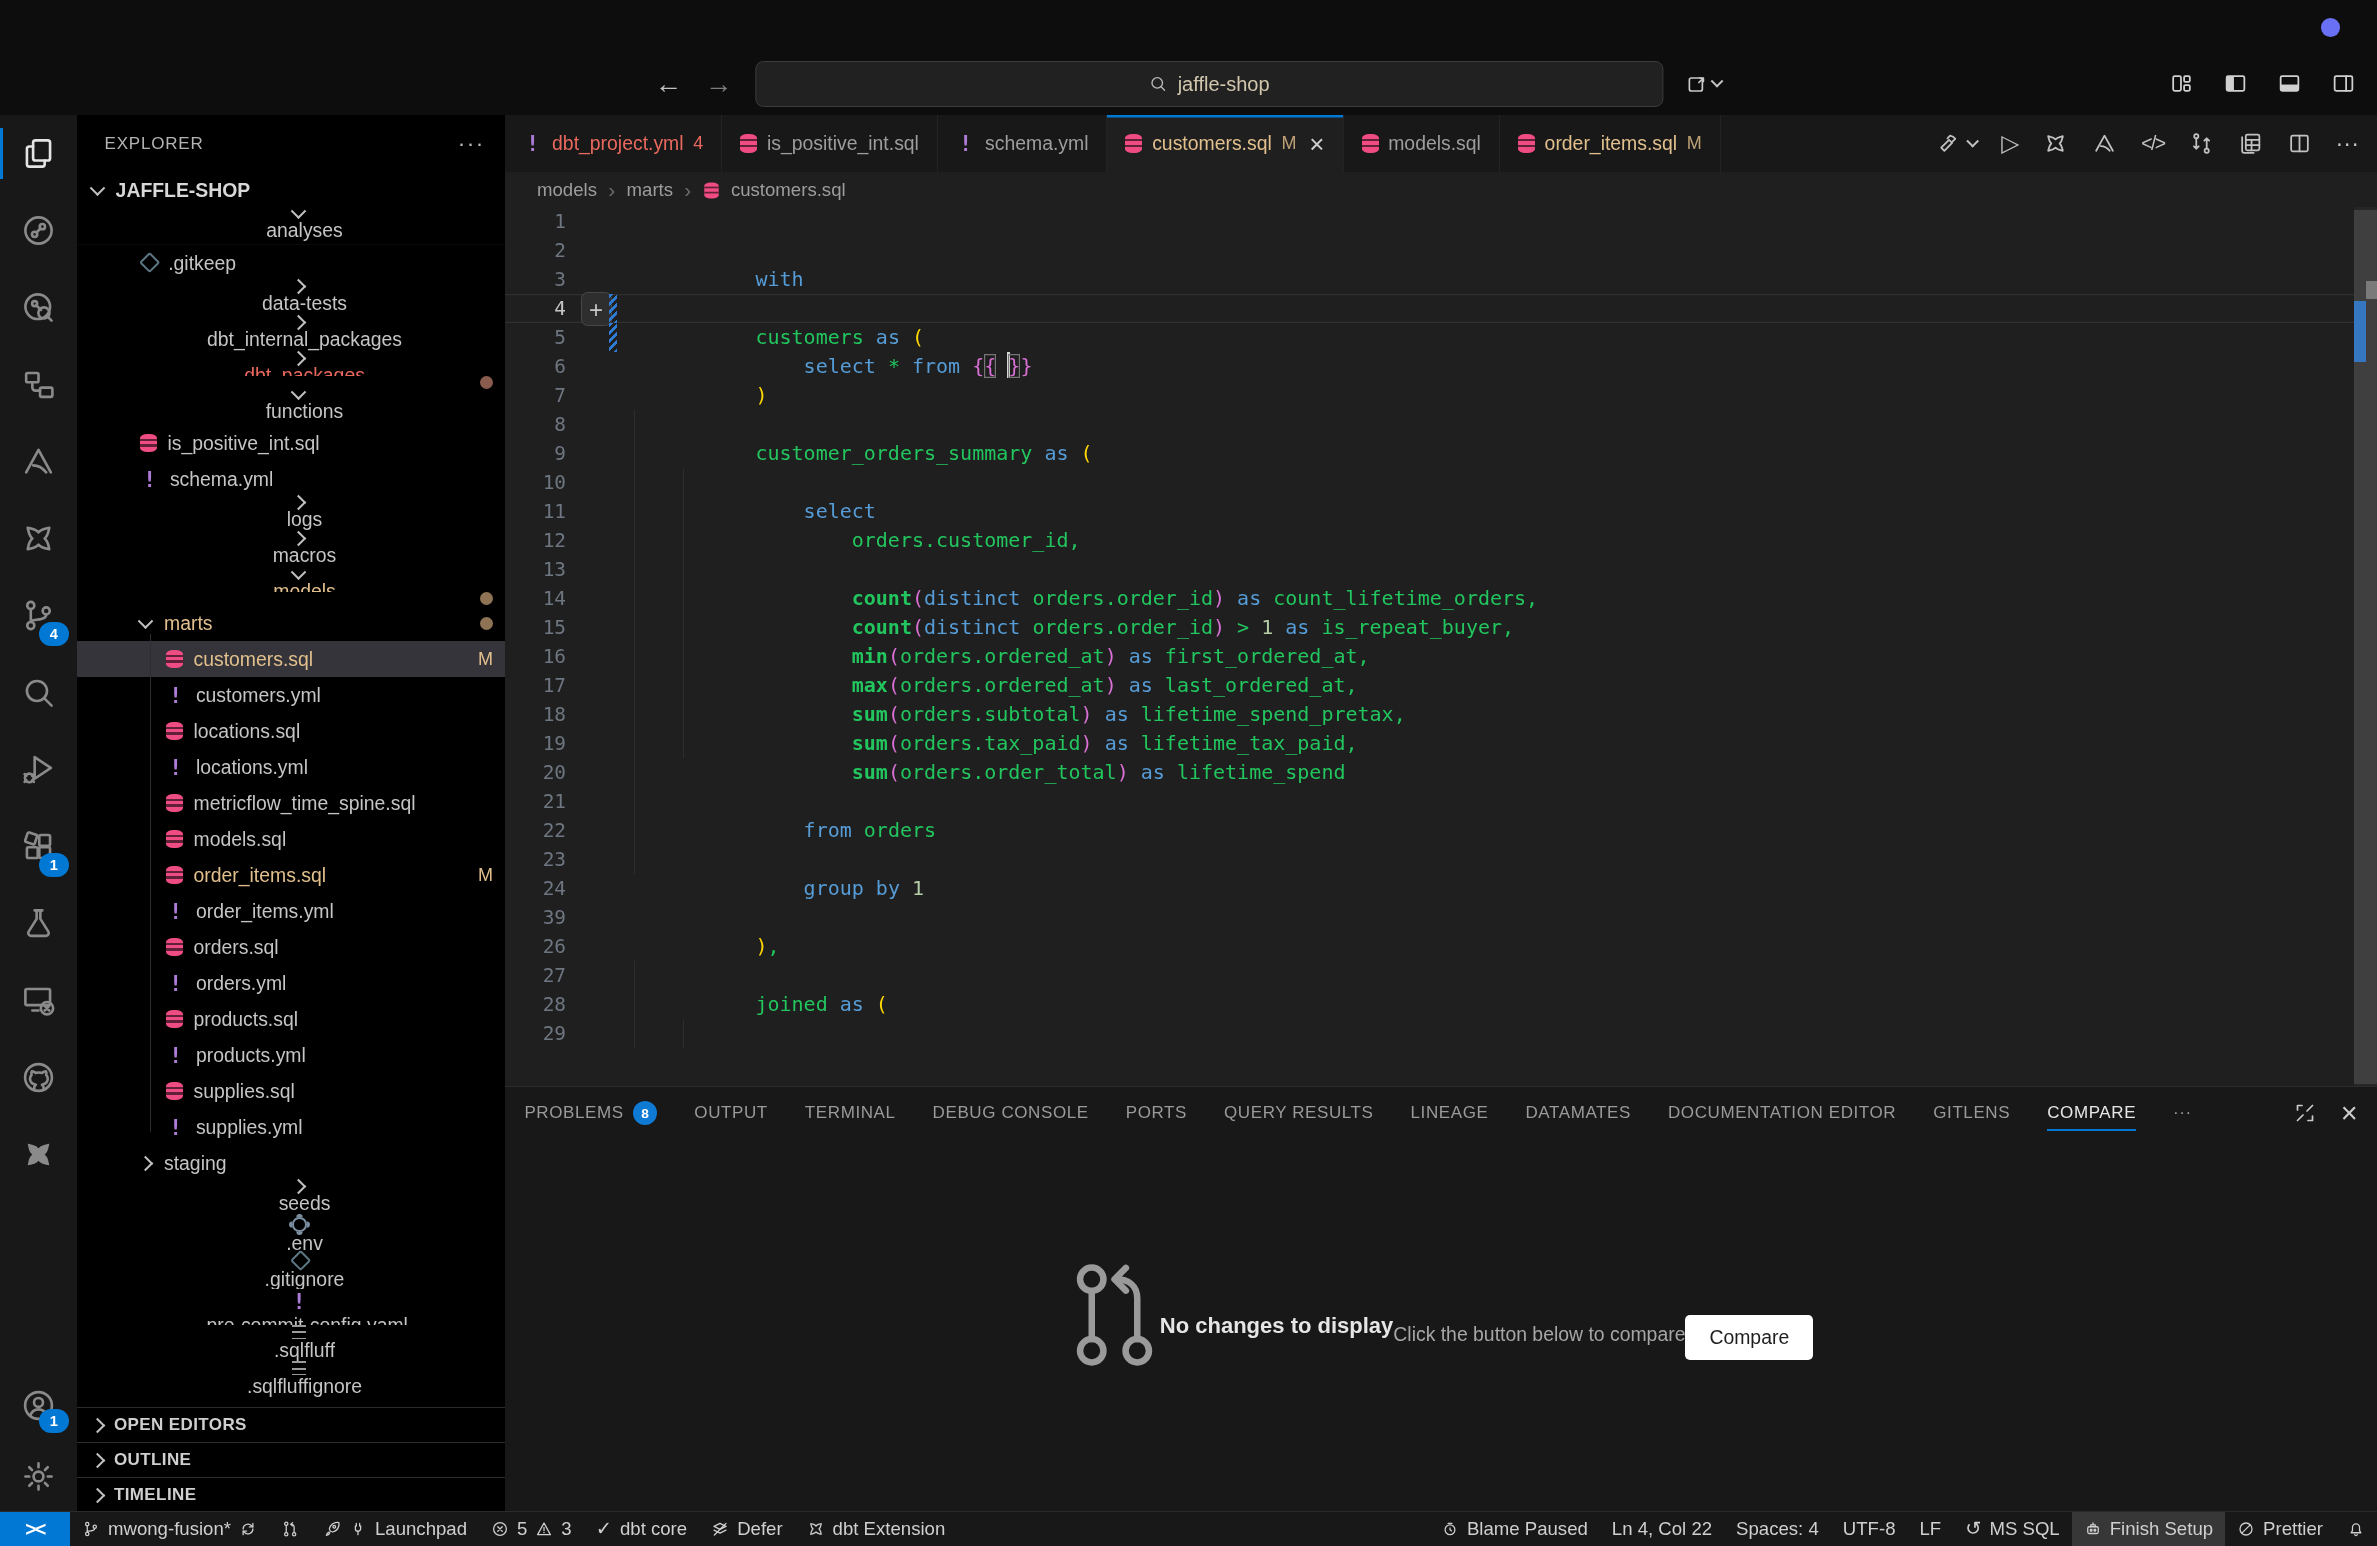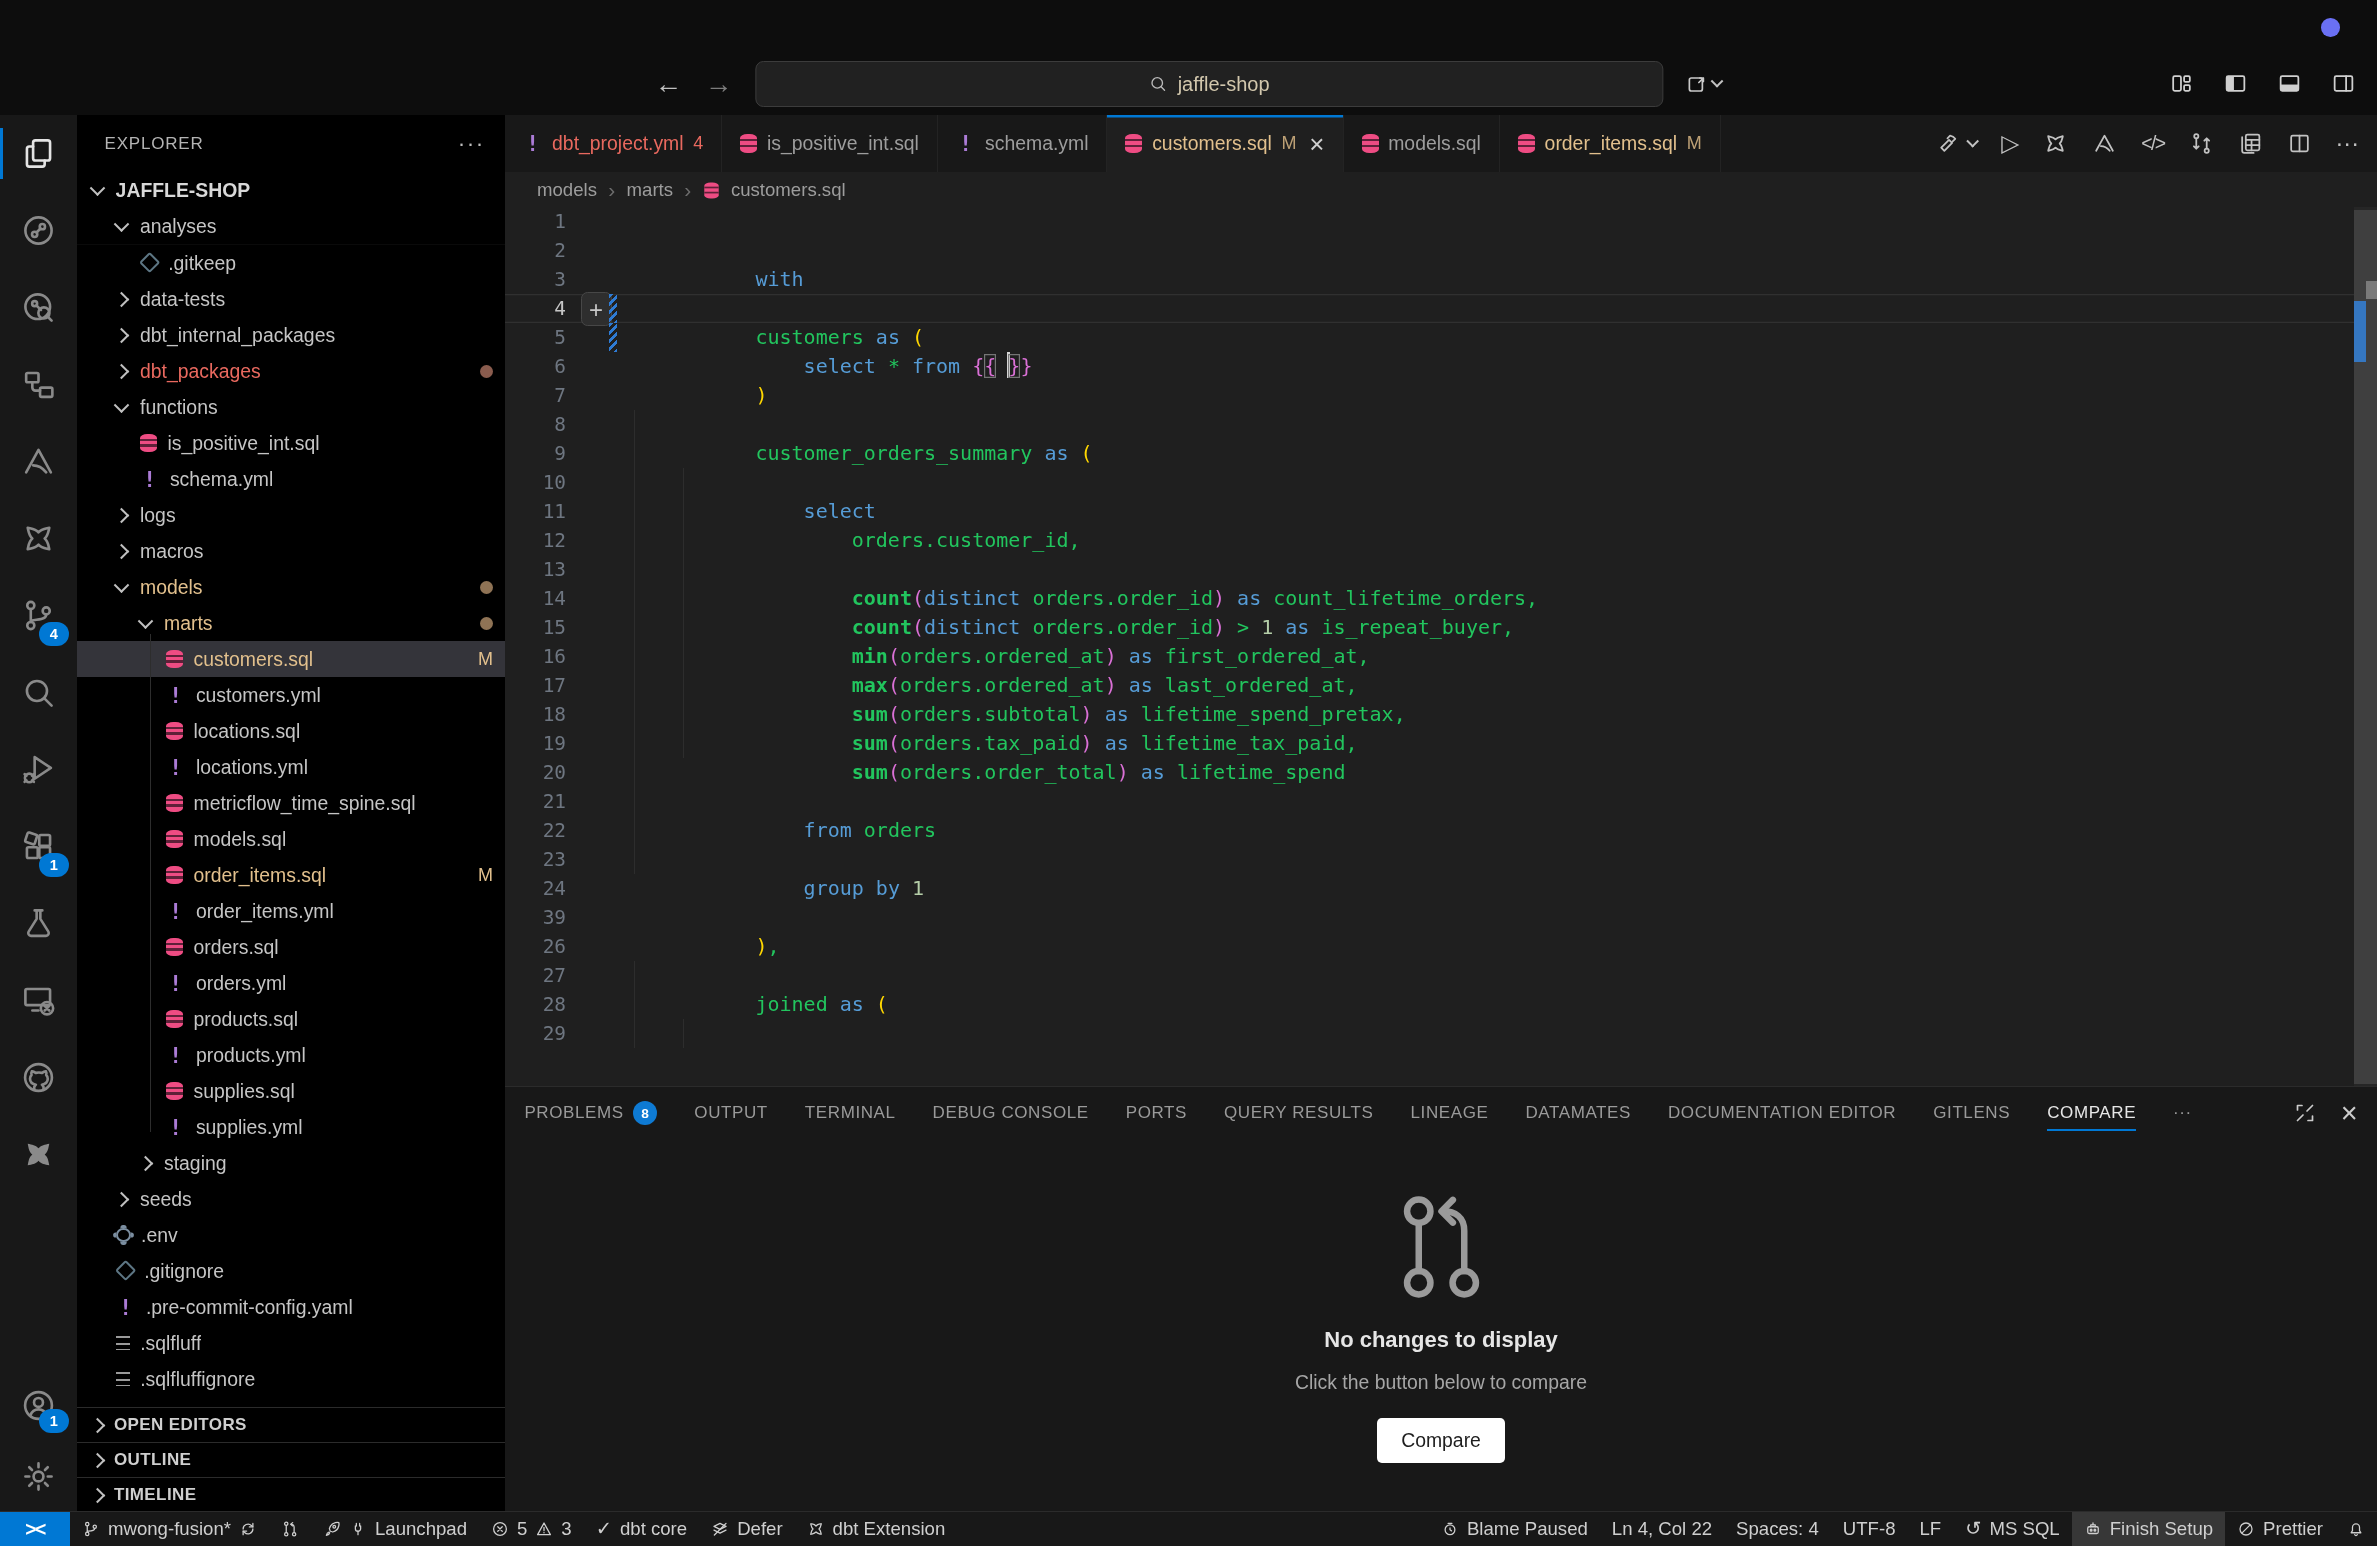--- a/index.html
+++ b/index.html
@@ -28,21 +28,21 @@
   .abar-spacer{flex:1;}
   .abar-badge{position:absolute;right:8px;bottom:8px;min-width:24px;height:24px;border-radius:12px;background:#0078d4;color:#fff;font-size:14.6px;font-weight:700;display:flex;align-items:center;justify-content:center;padding:0 3.2px;}
 
   
   .sidebar{position:absolute;left:77px;top:115px;bottom:34px;width:429px;background:#000000;border-right:0.8px solid #242424;overflow:hidden;}
   .sb-head{height:57px;display:flex;align-items:center;padding:0 21px 0 27.5px;color:#b4b4b4;font-size:17px;letter-spacing:0.8px;}
   .sb-head .dots{margin-left:auto;font-size:22.6px;color:#bdbdbd;letter-spacing:1.6px;}
   .tree{position:absolute;top:57px;left:0;right:0;}
   .trow{display:flex;align-items:center;height:36px;padding-right:13px;position:relative;font-size:19.4px;color:#c5c5c5;cursor:pointer;}
   .trow[data-indent="0"]{padding-left:14.6px;}
-  .trow[data-indent="1"]{padding-left:39px;}
+  .trow[data-indent="1"]{padding-left:39px;flex-direction:column;}
   .trow[data-indent="2"]{padding-left:63px;}
   .trow[data-indent="3"]{padding-left:89px;}
   .trow[data-variant="root"]{font-weight:700;color:#d8d8d8;}
   .trow[data-variant="modified"] .tlabel{color:#e2c08d;}
   .trow[data-variant="error"] .tlabel{color:#e9695f;}
   .trow[data-selected="true"]{background:#34343a;}
   .trow[data-divider="true"]{border-bottom:0.8px solid #0a0a0a;box-shadow:0 4.9px 6.5px -3.2px rgba(0,0,0,.5);}
   .chev{display:none;width:9px;height:9px;border-right:2px solid #c0c0c0;border-bottom:2px solid #c0c0c0;margin-right:13px;flex:none;}
   [data-icon="chev-down"]>.chev{display:block;transform:rotate(45deg) translate(-1.6px,-1.6px);}
   [data-icon="chev-right"]>.chev{display:block;transform:rotate(-45deg);}
@@ -127,21 +127,21 @@
   .panel{position:absolute;left:0;right:0;bottom:0;height:425px;background:#181818;border-top:0.8px solid #2b2b2b;}
   .ptabs{display:flex;align-items:center;height:52px;padding:0 19.4px;gap:37px;}
   .ptab{font-size:17px;letter-spacing:0.6px;color:#9a9a9a;display:flex;align-items:center;gap:9.7px;position:relative;height:100%;cursor:pointer;}
   .ptab[data-active="true"]{color:#e7e7e7;}
   .ptab[data-active="true"]::after{content:"";position:absolute;left:0;right:0;bottom:8px;height:2.4px;background:#0078d4;}
   .pbadge{min-width:24px;height:24px;border-radius:12px;background:#0e7ad3;color:#fff;font-size:13.7px;font-weight:700;display:flex;align-items:center;justify-content:center;}
   .pbadge:empty{display:none;}
   .pright{margin-left:auto;display:flex;align-items:center;gap:24px;color:#cccccc;}
   .pright svg{width:24px;height:24px;}
   .pright .x{font-size:29px;line-height:1;}
-  .pbody{position:absolute;top:52px;left:0;right:0;bottom:0;display:flex;flex-direction:column;align-items:center;justify-content:center;gap:0;}
+  .pbody{position:absolute;top:52px;left:0;right:0;bottom:0;display:flex;flex-direction:row;align-items:center;justify-content:center;gap:0;}
   .pbody svg{width:91px;height:118px;color:#9a9a9a;margin-bottom:21px;}
   .p-title{font-size:22px;font-weight:700;color:#e6e6e6;}
   .p-sub{font-size:19.4px;color:#a6a6a6;margin-top:18px;}
   .p-btn{margin-top:24px;background:#ffffff;color:#1e1e1e;border:none;border-radius:4.9px;font-size:19.4px;font-family:"Liberation Sans",sans-serif;padding:11.3px 24px;cursor:pointer;}
 
   
   .statusbar{position:absolute;left:0;right:0;bottom:0;height:34px;background:#181818;border-top:0.8px solid #2b2b2b;display:flex;align-items:stretch;font-size:18.6px;color:#cfcfcf;}
   .sb-remote{width:70px;background:#0078d4;color:#fff;display:flex;align-items:center;justify-content:center;font-weight:700;font-size:19.4px;letter-spacing:-1.6px;flex:none;}
   .st-item{display:flex;align-items:center;gap:8px;padding:0 12px;white-space:nowrap;cursor:pointer;}
   .st-item svg{width:18px;height:18px;}

